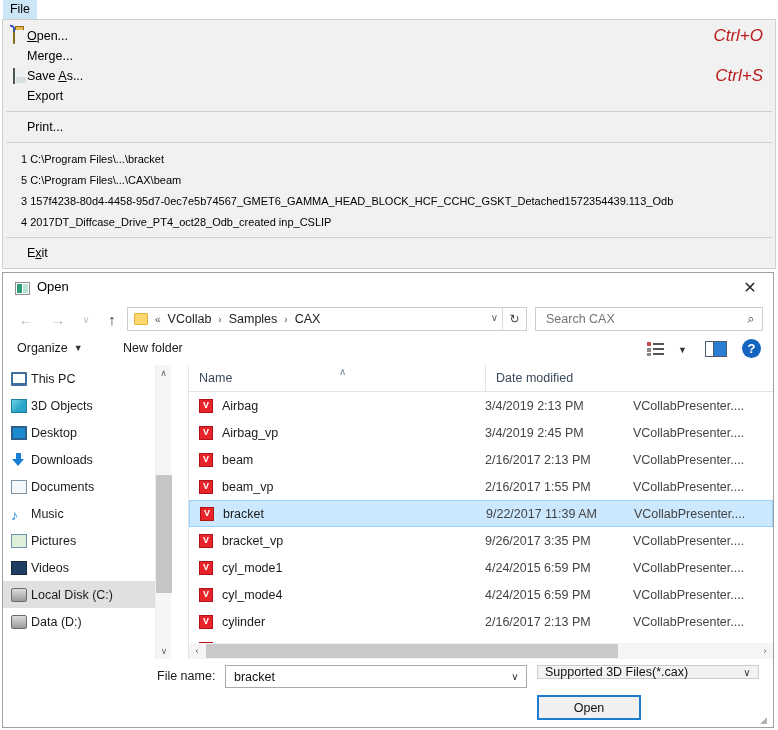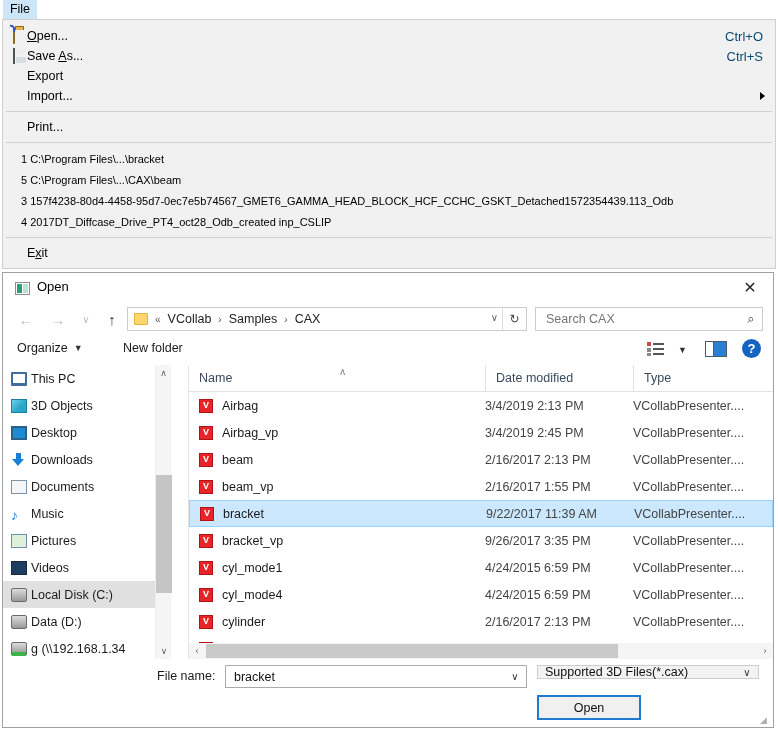--- a/index.html
+++ b/index.html
@@ -35,21 +35,21 @@
   .mi {
     position: relative;
     height: 20px;
     display: flex; align-items: center;
     font-size: 12.5px; color: #000;
     padding-left: 24px;
     white-space: nowrap;
   }
   .mi .accel {
     position: absolute; right: 12px; top: 50%; transform: translateY(-50%);
-    font-size: 13px; color: #0c4a6e;
+    font-size: 17px; color: #b91c1c; font-style: italic;
   }
   .mi .submenu-arrow {
     position: absolute; right: 10px; top: 50%; transform: translateY(-50%);
     width: 0; height: 0;
     border-top: 4px solid transparent;
     border-bottom: 4px solid transparent;
     border-left: 5px solid #000;
   }
   .mi .ico { position: absolute; left: 10px; top: 50%; transform: translateY(-50%); width: 16px; height: 14px; }
   .u { text-decoration: underline; }
@@ -377,35 +377,34 @@
 </div>
 
 <div id="file-menu">
 
   <div class="mi" style="margin-top:6px;">
     <span class="ico"><span class="ico-folder"></span></span>
     <span><span class="u">O</span>pen...</span>
     <span class="accel">Ctrl+O</span>
   </div>
 
+  <div class="mi">
+    <span>Merge...</span>
+  </div>
 
   <div class="mi">
     <span class="ico"><span class="ico-floppy"></span></span>
     <span>Save <span class="u">A</span>s...</span>
     <span class="accel">Ctrl+S</span>
   </div>
 
   <div class="mi">
     <span>Export</span>
   </div>
 
-  <div class="mi">
-    <span>Import...</span>
-    <span class="submenu-arrow"></span>
-  </div>
 
   <div class="msep"></div>
 
   <div class="mi">
     <span>Print...</span>
   </div>
 
   <div class="msep"></div>
 
   <div class="recent">1 C:\Program Files\...\bracket</div>
@@ -516,24 +515,20 @@
           <span>Videos</span>
         </div>
         <div class="side-item sel">
           <span class="si-ico ic-disk"></span>
           <span>Local Disk (C:)</span>
         </div>
         <div class="side-item">
           <span class="si-ico ic-disk"></span>
           <span>Data (D:)</span>
         </div>
-        <div class="side-item">
-          <span class="si-ico ic-net"></span>
-          <span>g (\\192.168.1.34</span>
-        </div>
 
       </div>
 
       <div id="side-sb">
         <div class="arr">∧</div>
         <div class="thumb"></div>
         <div class="arr" style="position:absolute;bottom:0;left:0;width:16px;">∨</div>
       </div>
     </div>
 
@@ -541,23 +536,20 @@
 
     <div id="filelist-wrap">
       <div id="col-header">
         <div class="colh" style="width:296px;">
           <span>Name</span>
           <span id="sort-caret">∧</span>
         </div>
         <div class="colh" style="width:148px;">
           <span>Date modified</span>
         </div>
-        <div class="colh" style="flex:1;">
-          <span>Type</span>
-        </div>
       </div>
 
       <div class="frow">
         <div class="fcell-name">
           <span class="fileicon">V</span>
           <span>Airbag</span>
         </div>
         <div class="fcell-date">3/4/2019 2:13 PM</div>
         <div class="fcell-type">VCollabPresenter....</div>
       </div>

